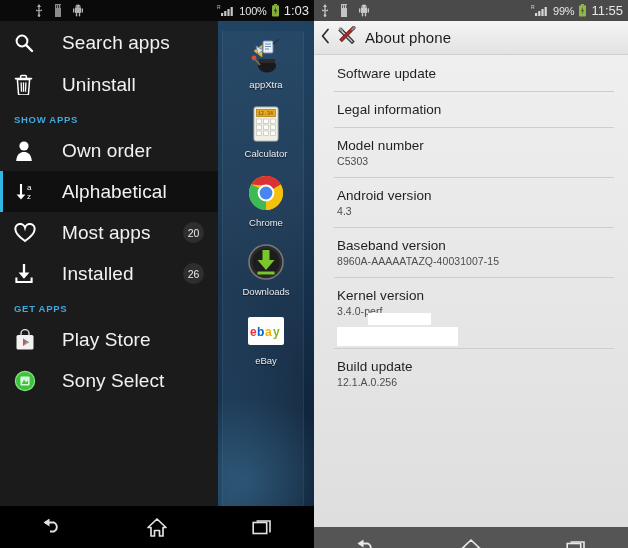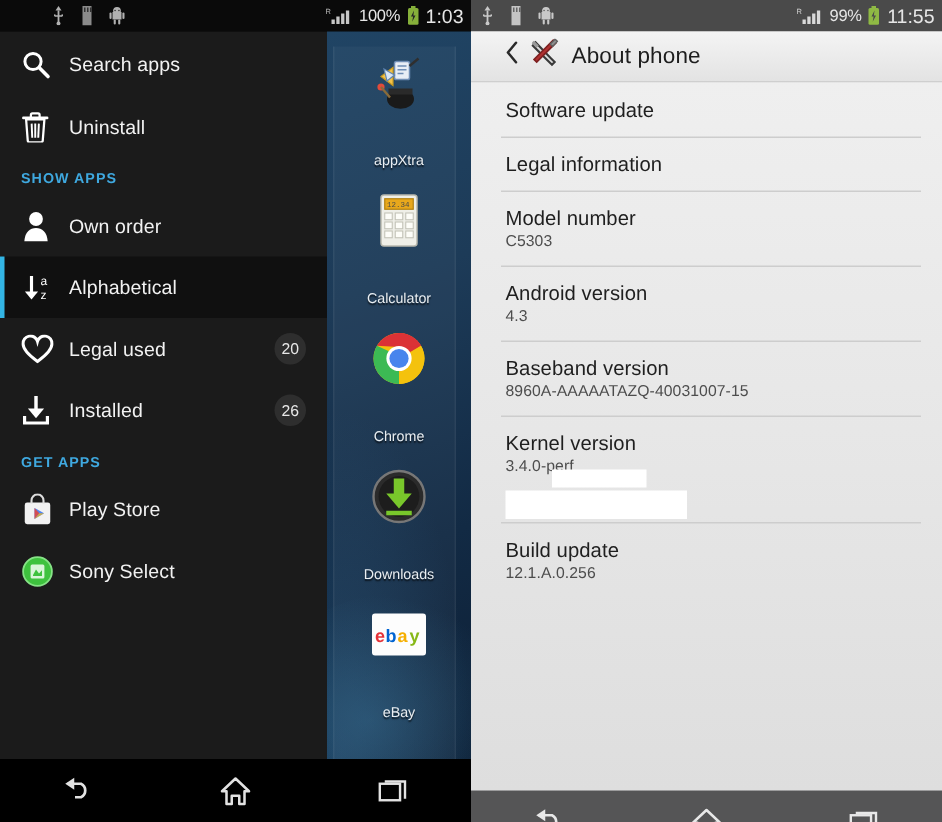--- a/index.html
+++ b/index.html
@@ -35,21 +35,21 @@
   .drawer-row {
     height:41px; display:flex; align-items:center;
     padding-left:14px; position:relative;
   }
   .drawer-row.search { height:43px; }
   .drawer-row .ico {
     width:32px; display:flex; align-items:center; justify-content:flex-start;
     flex:0 0 32px;
   }
   .drawer-row .lbl {
-    font-size:13px; color:#f2f2f2; margin-left:0;
+    font-size:19px; color:#f2f2f2; margin-left:16px;
     letter-spacing:.1px;
   }
   .drawer-row.selected { background:#101010; }
   .drawer-row.selected::before {
     content:""; position:absolute; left:0; top:0; bottom:0;
     width:3px; background:#33b5e5;
   }
   .badge {
     margin-left:auto; margin-right:14px;
     min-width:21px; height:21px; border-radius:50%;
@@ -77,40 +77,39 @@
   .appcol-inner{
     position:absolute; left:4px; top:10px; right:10px; bottom:0;
     background:rgba(255,255,255,.035);
     border-left:1px solid rgba(255,255,255,.06);
     border-right:1px solid rgba(255,255,255,.06);
   }
   .appitem {
     position:relative; z-index:2;
     display:flex; flex-direction:column; align-items:center;
     margin-top:14px;
-    gap:23px;
   }
   .appitem:first-child{ margin-top:18px; }
   .appicon { width:40px; height:40px; position:relative; }
   .appname {
     font-size:9.5px; color:#e9eef2; margin-top:4px;
     text-shadow:0 1px 1px rgba(0,0,0,.7);
   }
 
   
   .navbar { height:42px; display:flex; align-items:center; justify-content:space-around; }
   .navbar-black { background:#000; }
   .navbar-grey  { background:#555556; }
   .nav-btn { width:56px; height:42px; display:flex; align-items:center; justify-content:center; }
 
   
   .screen-right { width:314px; height:548px; position:relative; background:#e9e9e9; }
   .actionbar {
     height:34px; display:flex; align-items:center; gap:7px;
-    padding-left:23px;
+    padding-left:7px;
     background:linear-gradient(180deg,#f4f4f4 0%,#e3e3e3 100%);
     border-bottom:1px solid #cfcfcf;
   }
   .ab-title { font-size:15px; color:#1d1d1d; letter-spacing:.1px; }
   .settings-list {
     height:472px; overflow:hidden;
     background:linear-gradient(180deg,#efefef 0%,#e6e6e6 55%,#dedede 100%);
   }
   .srow { padding:11px 0 10px 23px; position:relative; }
   .srow + .srow::before {
@@ -236,21 +235,21 @@
           </span>
           <span class="lbl">Alphabetical</span>
         </div>
 
         <div class="drawer-row">
           <span class="ico">
             <svg width="22" height="20" viewBox="0 0 22 20">
                 <path d="M11 18 C4 13 1.4 9.6 1.4 6.4 A4.9 4.9 0 0 1 11 4.6 A4.9 4.9 0 0 1 20.6 6.4 C20.6 9.6 18 13 11 18 Z" fill="none" stroke="#fff" stroke-width="2"></path>
               </svg>
           </span>
-          <span class="lbl">Legal used</span>
+          <span class="lbl">Most apps</span>
           <span class="badge">20</span>
         </div>
 
         <div class="drawer-row">
           <span class="ico">
             <svg width="20" height="21" viewBox="0 0 20 21">
                 <line x1="10" y1="1" x2="10" y2="12.6" stroke="#fff" stroke-width="2.3"></line>
                 <path d="M4.6 9.4 L10 15.8 L15.4 9.4 Z" fill="#fff"></path>
                 <path d="M2.4 14.4 V19 H17.6 V14.4" fill="none" stroke="#fff" stroke-width="2.1"></path>
               </svg>

